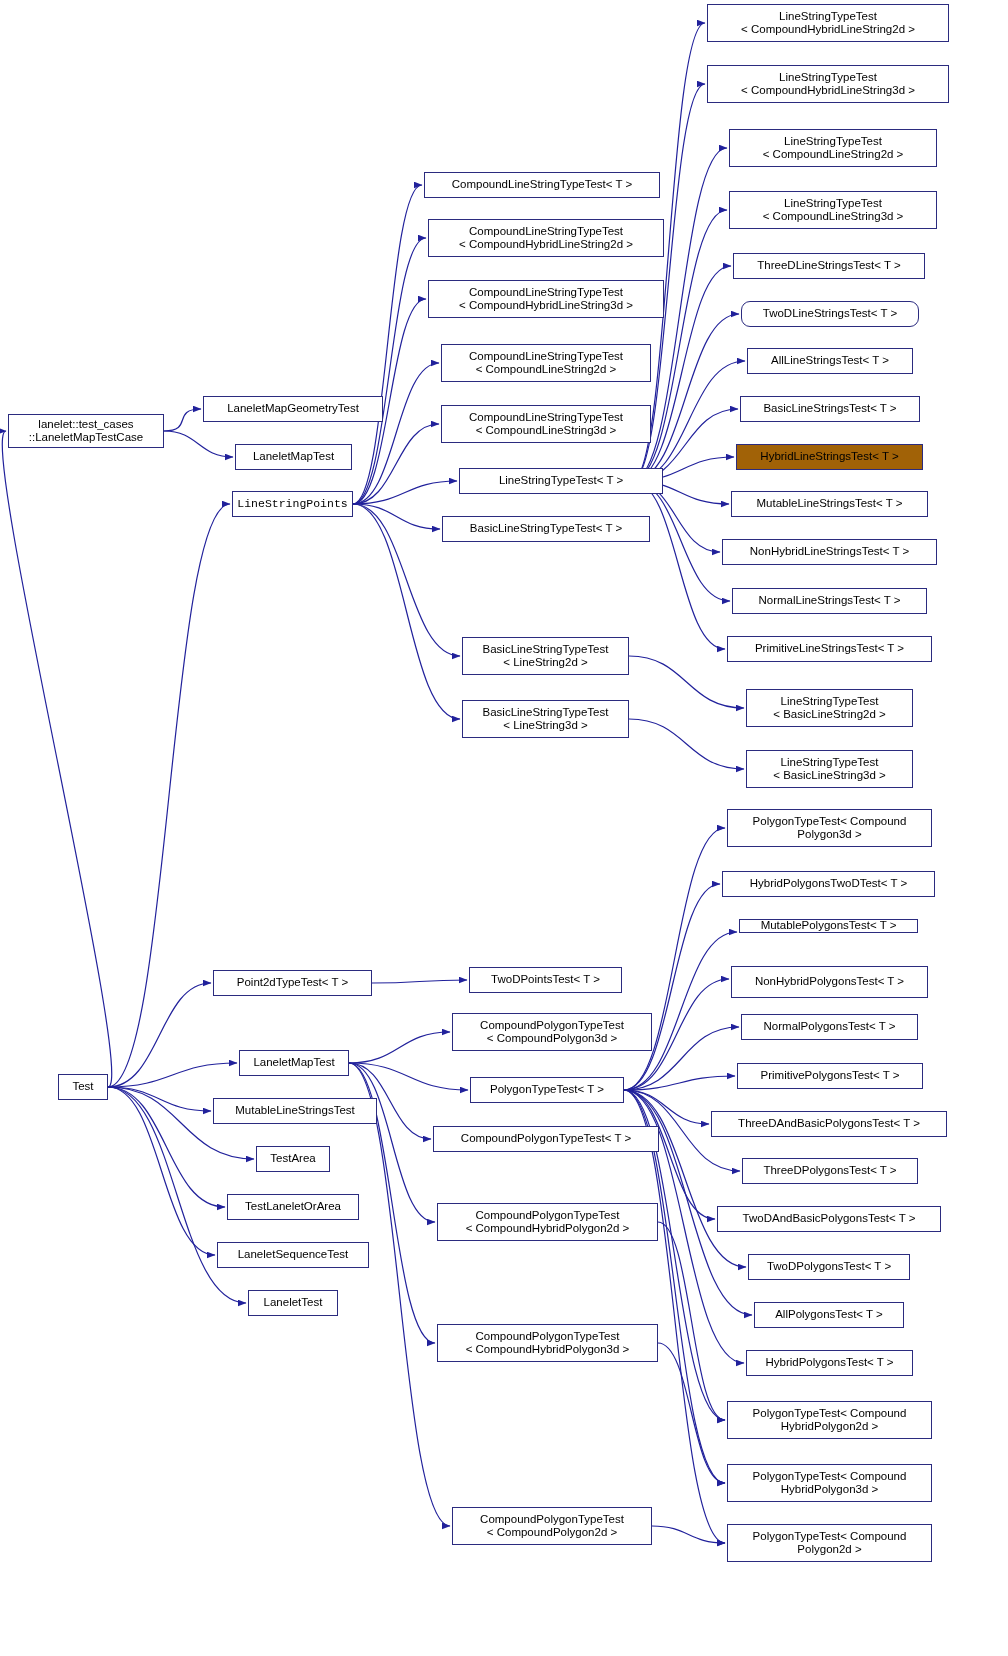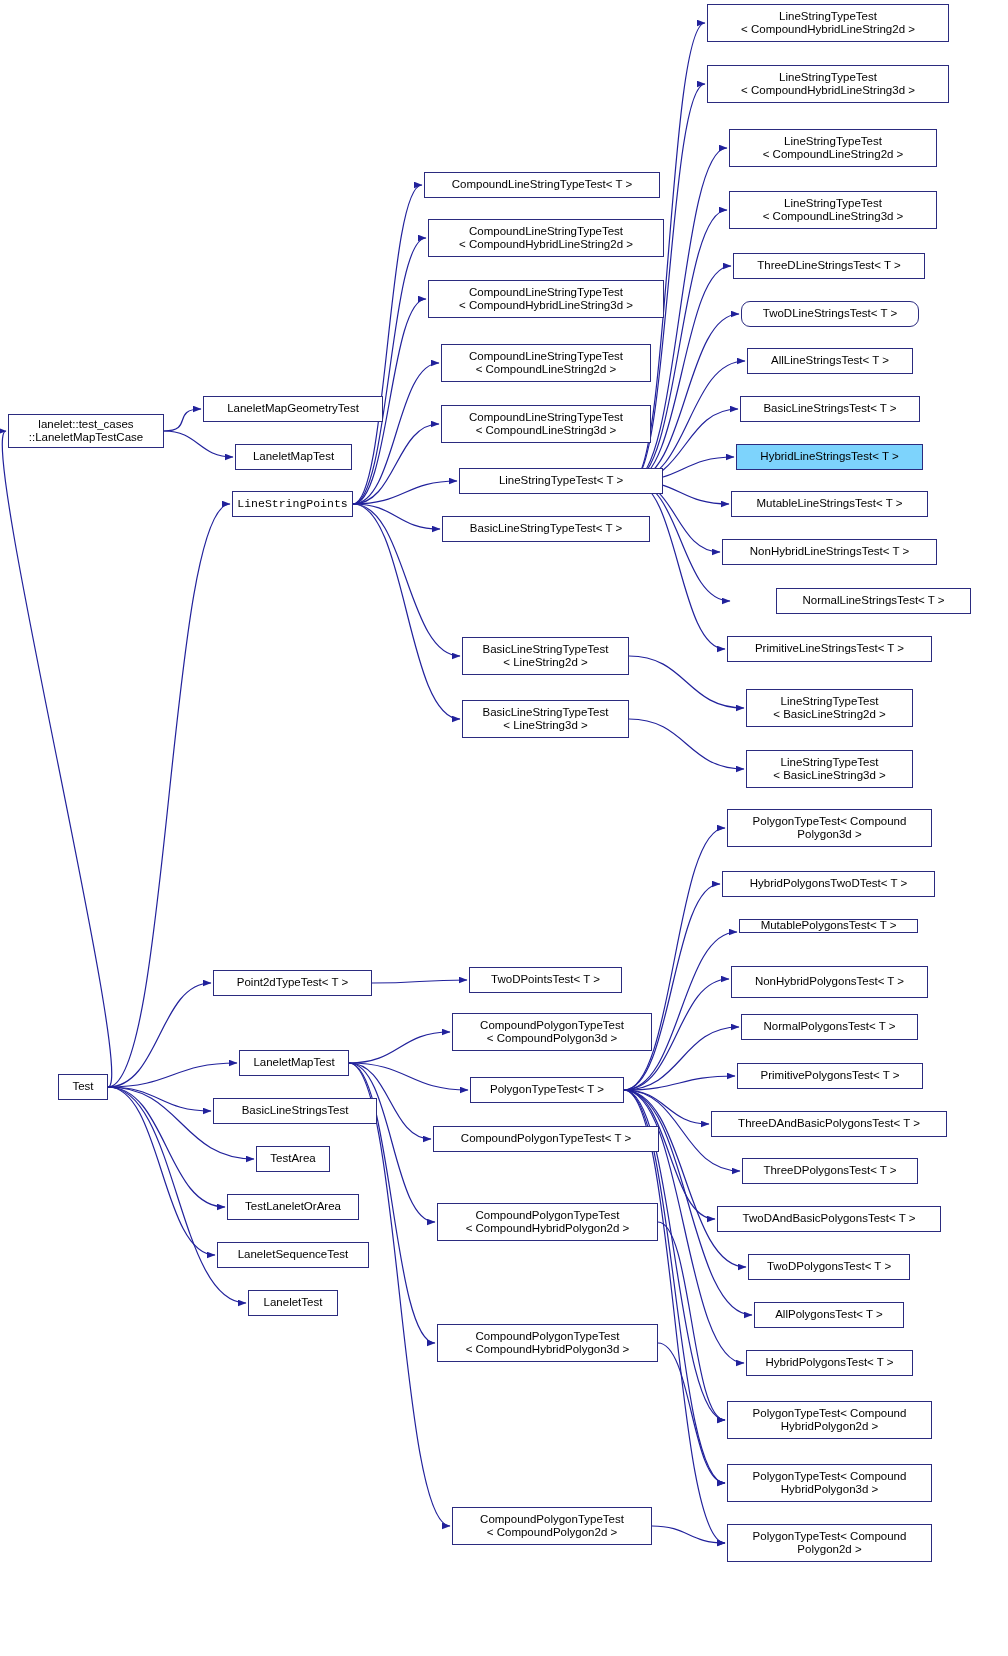--- a/index.html
+++ b/index.html
@@ -139,24 +139,24 @@
       <div class="node" style="left: 707px; top: 65px; width: 242px; height: 38px; border-color: rgb(43, 43, 127); background: rgb(255, 255, 255); color: rgb(0, 0, 0);">LineStringTypeTest
 &lt; CompoundHybridLineString3d &gt;</div>
       <div class="node" style="left: 729px; top: 129px; width: 208px; height: 38px; border-color: rgb(43, 43, 127); background: rgb(255, 255, 255); color: rgb(0, 0, 0);">LineStringTypeTest
 &lt; CompoundLineString2d &gt;</div>
       <div class="node" style="left: 729px; top: 191px; width: 208px; height: 38px; border-color: rgb(43, 43, 127); background: rgb(255, 255, 255); color: rgb(0, 0, 0);">LineStringTypeTest
 &lt; CompoundLineString3d &gt;</div>
       <div class="node" style="left: 733px; top: 253px; width: 192px; height: 26px; border-color: rgb(43, 43, 127); background: rgb(255, 255, 255); color: rgb(0, 0, 0);">ThreeDLineStringsTest&lt; T &gt;</div>
       <div class="node" style="left: 741px; top: 301px; width: 178px; height: 26px; border-color: rgb(43, 43, 127); background: rgb(255, 255, 255); color: rgb(0, 0, 0); border-radius: 9px;">TwoDLineStringsTest&lt; T &gt;</div>
       <div class="node" style="left: 747px; top: 348px; width: 166px; height: 26px; border-color: rgb(43, 43, 127); background: rgb(255, 255, 255); color: rgb(0, 0, 0);">AllLineStringsTest&lt; T &gt;</div>
       <div class="node" style="left: 740px; top: 396px; width: 180px; height: 26px; border-color: rgb(43, 43, 127); background: rgb(255, 255, 255); color: rgb(0, 0, 0);">BasicLineStringsTest&lt; T &gt;</div>
-      <div class="node" style="left: 736px; top: 444px; width: 187px; height: 26px; border-color: rgb(43, 43, 127); background: #7dd3fc; color: rgb(0, 0, 0);">HybridLineStringsTest&lt; T &gt;</div>
+      <div class="node" style="left: 736px; top: 444px; width: 187px; height: 26px; border-color: rgb(43, 43, 127); background: #a16207; color: rgb(0, 0, 0);">HybridLineStringsTest&lt; T &gt;</div>
       <div class="node" style="left: 731px; top: 491px; width: 197px; height: 26px; border-color: rgb(43, 43, 127); background: rgb(255, 255, 255); color: rgb(0, 0, 0);">MutableLineStringsTest&lt; T &gt;</div>
       <div class="node" style="left: 722px; top: 539px; width: 215px; height: 26px; border-color: rgb(43, 43, 127); background: rgb(255, 255, 255); color: rgb(0, 0, 0);">NonHybridLineStringsTest&lt; T &gt;</div>
-      <div class="node" style="left: 732px; top: 588px; width: 195px; height: 26px; border-color: rgb(43, 43, 127); background: rgb(255, 255, 255); color: rgb(0, 0, 0); margin-left: 44px;">NormalLineStringsTest&lt; T &gt;</div>
+      <div class="node" style="left: 732px; top: 588px; width: 195px; height: 26px; border-color: rgb(43, 43, 127); background: rgb(255, 255, 255); color: rgb(0, 0, 0);">NormalLineStringsTest&lt; T &gt;</div>
       <div class="node" style="left: 727px; top: 636px; width: 205px; height: 26px; border-color: rgb(43, 43, 127); background: rgb(255, 255, 255); color: rgb(0, 0, 0);">PrimitiveLineStringsTest&lt; T &gt;</div>
       <div class="node" style="left: 746px; top: 689px; width: 167px; height: 38px; border-color: rgb(43, 43, 127); background: rgb(255, 255, 255); color: rgb(0, 0, 0);">LineStringTypeTest
 &lt; BasicLineString2d &gt;</div>
       <div class="node" style="left: 746px; top: 750px; width: 167px; height: 38px; border-color: rgb(43, 43, 127); background: rgb(255, 255, 255); color: rgb(0, 0, 0);">LineStringTypeTest
 &lt; BasicLineString3d &gt;</div>
       <div class="node" style="left: 727px; top: 809px; width: 205px; height: 38px; border-color: rgb(43, 43, 127); background: rgb(255, 255, 255); color: rgb(0, 0, 0);">PolygonTypeTest&lt; Compound
 Polygon3d &gt;</div>
       <div class="node" style="left: 722px; top: 871px; width: 213px; height: 26px; border-color: rgb(43, 43, 127); background: rgb(255, 255, 255); color: rgb(0, 0, 0);">HybridPolygonsTwoDTest&lt; T &gt;</div>
       <div class="node" style="left: 739px; top: 919px; width: 179px; height: 14px; border-color: rgb(43, 43, 127); background: rgb(255, 255, 255); color: rgb(0, 0, 0);">MutablePolygonsTest&lt; T &gt;</div>
       <div class="node" style="left: 731px; top: 966px; width: 197px; height: 32px; border-color: rgb(43, 43, 127); background: rgb(255, 255, 255); color: rgb(0, 0, 0);">NonHybridPolygonsTest&lt; T &gt;</div>
@@ -170,21 +170,21 @@
       <div class="node" style="left: 746px; top: 1350px; width: 167px; height: 26px; border-color: rgb(43, 43, 127); background: rgb(255, 255, 255); color: rgb(0, 0, 0);">HybridPolygonsTest&lt; T &gt;</div>
       <div class="node" style="left: 727px; top: 1401px; width: 205px; height: 38px; border-color: rgb(43, 43, 127); background: rgb(255, 255, 255); color: rgb(0, 0, 0);">PolygonTypeTest&lt; Compound
 HybridPolygon2d &gt;</div>
       <div class="node" style="left: 727px; top: 1464px; width: 205px; height: 38px; border-color: rgb(43, 43, 127); background: rgb(255, 255, 255); color: rgb(0, 0, 0);">PolygonTypeTest&lt; Compound
 HybridPolygon3d &gt;</div>
       <div class="node" style="left: 727px; top: 1524px; width: 205px; height: 38px; border-color: rgb(43, 43, 127); background: rgb(255, 255, 255); color: rgb(0, 0, 0);">PolygonTypeTest&lt; Compound
 Polygon2d &gt;</div>
       <div class="node" style="left: 213px; top: 970px; width: 159px; height: 26px; border-color: rgb(43, 43, 127); background: rgb(255, 255, 255); color: rgb(0, 0, 0);">Point2dTypeTest&lt; T &gt;</div>
       <div class="node" style="left: 469px; top: 967px; width: 153px; height: 26px; border-color: rgb(43, 43, 127); background: rgb(255, 255, 255); color: rgb(0, 0, 0);">TwoDPointsTest&lt; T &gt;</div>
       <div class="node" style="left: 239px; top: 1050px; width: 110px; height: 26px; border-color: rgb(43, 43, 127); background: rgb(255, 255, 255); color: rgb(0, 0, 0);">LaneletMapTest</div>
-      <div class="node" style="left: 213px; top: 1098px; width: 164px; height: 26px; border-color: rgb(43, 43, 127); background: rgb(255, 255, 255); color: rgb(0, 0, 0);">BasicLineStringsTest</div>
+      <div class="node" style="left: 213px; top: 1098px; width: 164px; height: 26px; border-color: rgb(43, 43, 127); background: rgb(255, 255, 255); color: rgb(0, 0, 0);">MutableLineStringsTest</div>
       <div class="node" style="left: 256px; top: 1146px; width: 74px; height: 26px; border-color: rgb(43, 43, 127); background: rgb(255, 255, 255); color: rgb(0, 0, 0);">TestArea</div>
       <div class="node" style="left: 227px; top: 1194px; width: 132px; height: 26px; border-color: rgb(43, 43, 127); background: rgb(255, 255, 255); color: rgb(0, 0, 0);">TestLaneletOrArea</div>
       <div class="node" style="left: 217px; top: 1242px; width: 152px; height: 26px; border-color: rgb(43, 43, 127); background: rgb(255, 255, 255); color: rgb(0, 0, 0);">LaneletSequenceTest</div>
       <div class="node" style="left: 248px; top: 1290px; width: 90px; height: 26px; border-color: rgb(43, 43, 127); background: rgb(255, 255, 255); color: rgb(0, 0, 0);">LaneletTest</div>
       <div class="node" style="left: 452px; top: 1013px; width: 200px; height: 38px; border-color: rgb(43, 43, 127); background: rgb(255, 255, 255); color: rgb(0, 0, 0);">CompoundPolygonTypeTest
 &lt; CompoundPolygon3d &gt;</div>
       <div class="node" style="left: 470px; top: 1077px; width: 154px; height: 26px; border-color: rgb(43, 43, 127); background: rgb(255, 255, 255); color: rgb(0, 0, 0);">PolygonTypeTest&lt; T &gt;</div>
       <div class="node" style="left: 433px; top: 1126px; width: 226px; height: 26px; border-color: rgb(43, 43, 127); background: rgb(255, 255, 255); color: rgb(0, 0, 0);">CompoundPolygonTypeTest&lt; T &gt;</div>
       <div class="node" style="left: 437px; top: 1203px; width: 221px; height: 38px; border-color: rgb(43, 43, 127); background: rgb(255, 255, 255); color: rgb(0, 0, 0);">CompoundPolygonTypeTest
 &lt; CompoundHybridPolygon2d &gt;</div>

